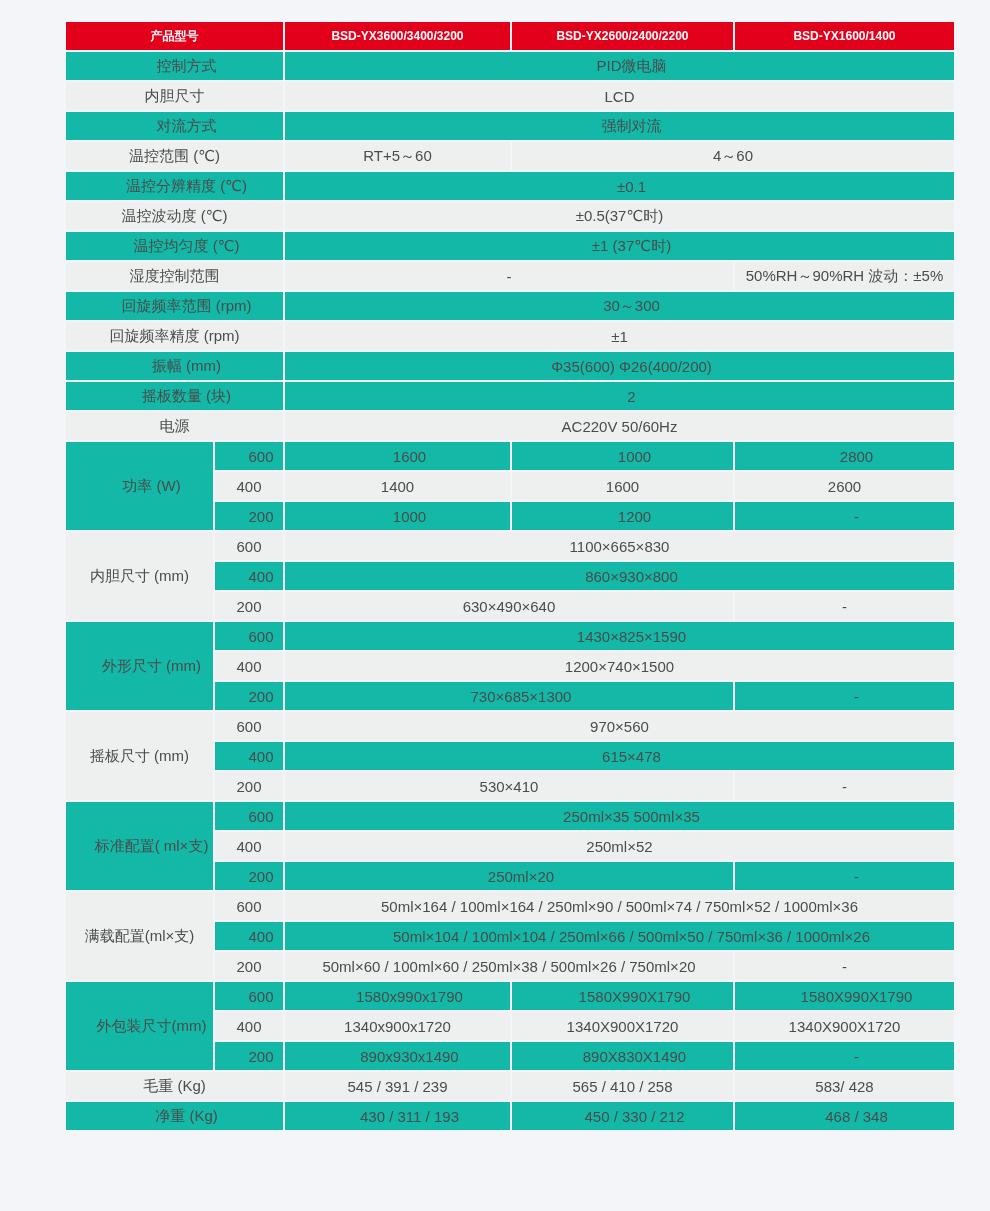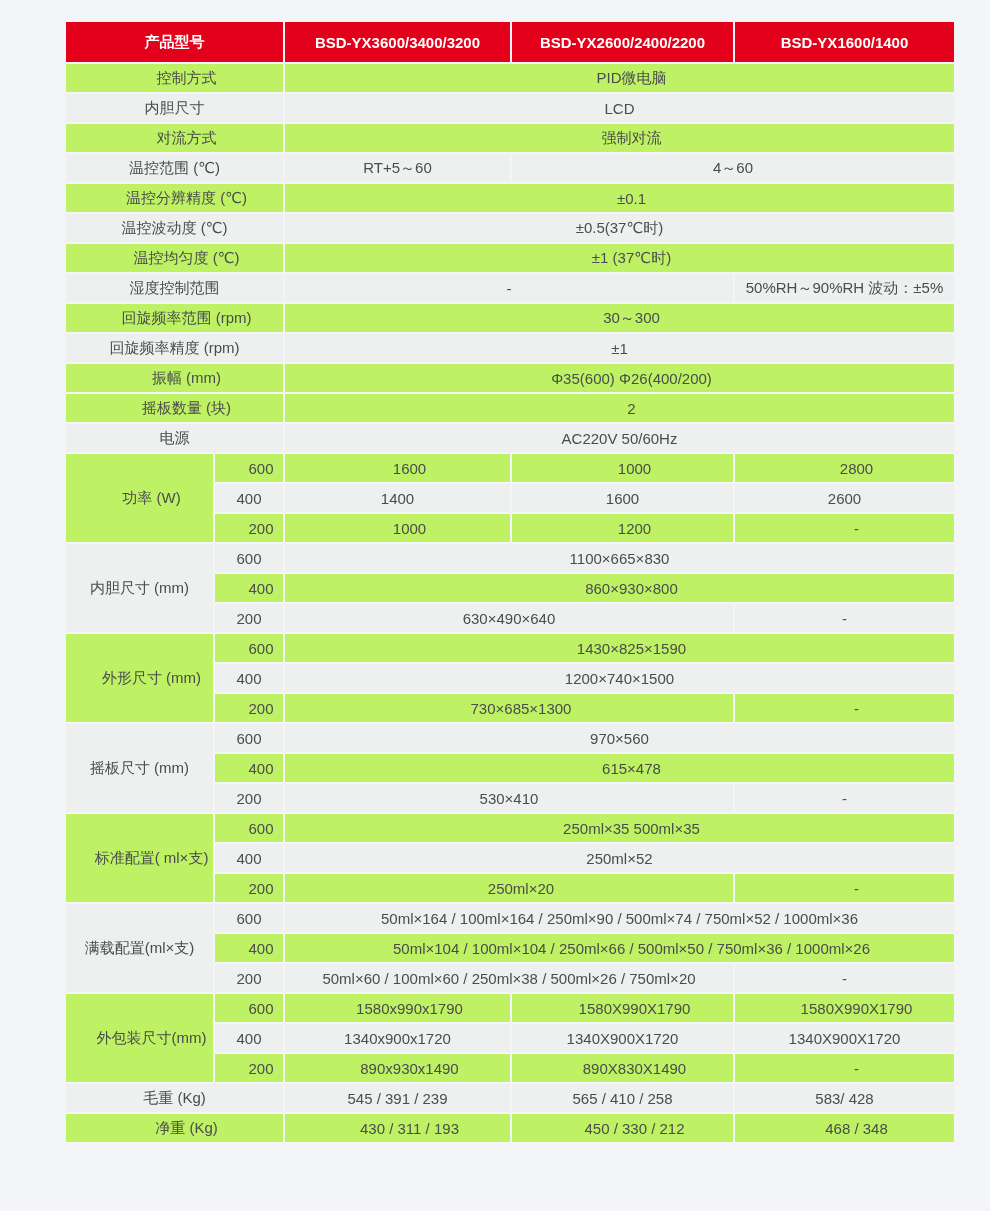--- a/index.html
+++ b/index.html
@@ -19,23 +19,23 @@
   }
   .spec-table th,.spec-table td{
     text-align:center;vertical-align:middle;
     font-size:15px;color:#4a4c4d;
     padding:0 3px;
     overflow:hidden;white-space:nowrap;
     height:28px;
   }
   .spec-table th{
     background:#e2001a;color:#ffffff;
-    font-weight:bold;height:40px;font-size:15px;
-  }
-  td.d{background:#bef264;padding-left:27px;}
+    font-weight:bold;height:28px;font-size:12px;
+  }
+  td.d{background:#14b8a6;padding-left:27px;}
   td.l{background:#eef0ef;}
   .note{
     position:absolute;left:64px;top:1199px;
     font-size:15px;color:#454748;line-height:1.65;margin-top:20px;
   }
   .note .line2{padding-left:26px;}
 </style>
 </head>
 <body>
 

